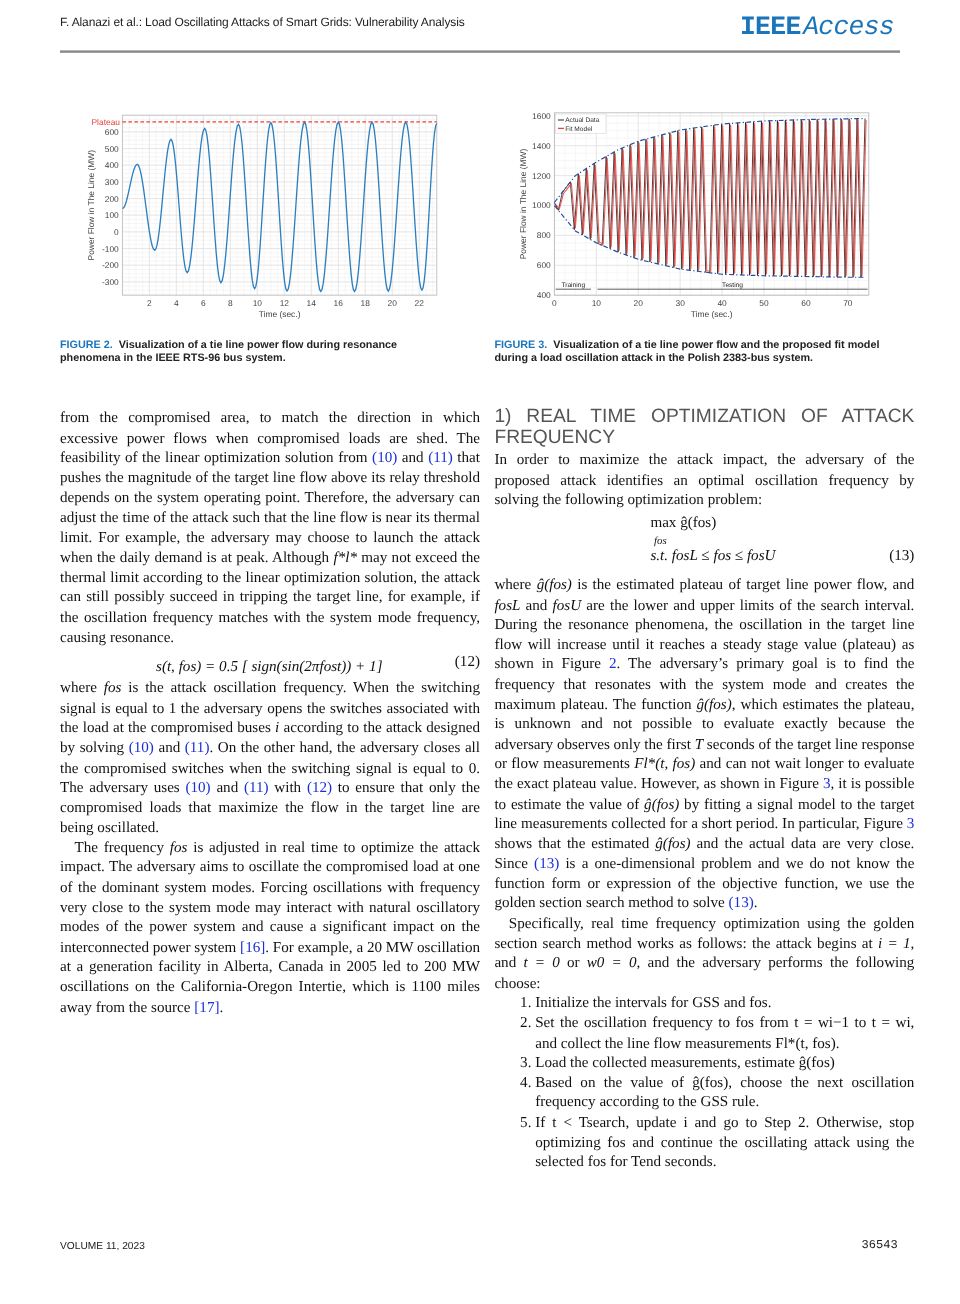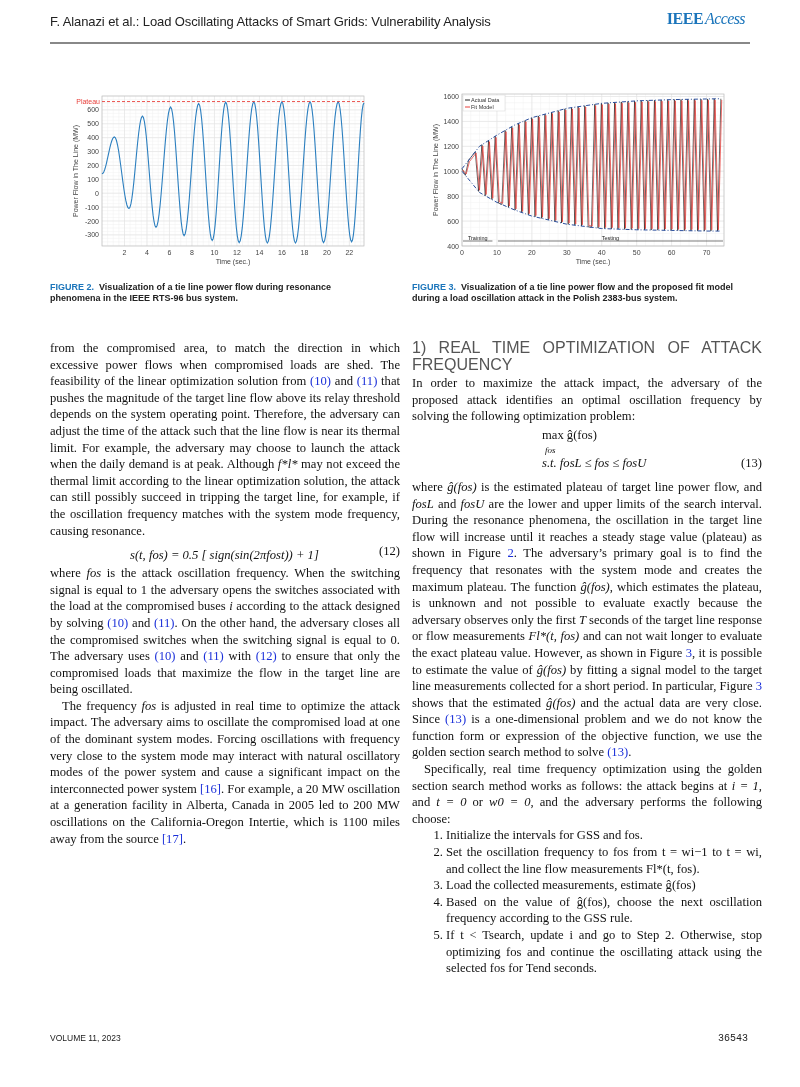--- a/index.html
+++ b/index.html
@@ -1,18 +1,18 @@
 <!DOCTYPE html>
 <html><head>
 <meta charset="utf-8">
 <style>
   html, body { margin: 0; padding: 0; background: #fff; }
   body { width: 800px; height: 1087px; position: relative; overflow: hidden; font-family: "Liberation Serif", serif; color: #111; }
-  .hdr-left { position: absolute; left: 50px; top: 14px; font-family: "Liberation Sans", sans-serif; font-size: 13px; color: #222; letter-spacing: -0.1px; }
-  .logo { position: absolute; right: 55px; top: 10px; font-family: Liberation Serif, serif; font-size: 16px; color: #1b75bb; white-space: nowrap; }
+  .hdr-left { position: absolute; left: 50px; top: 14px; font-family: "Liberation Sans", sans-serif; font-size: 10px; color: #222; letter-spacing: -0.1px; }
+  .logo { position: absolute; right: 55px; top: 10px; font-family: Liberation Mono, monospace; font-size: 22px; color: #1b75bb; white-space: nowrap; }
   .logo .ieee { font-weight: bold; letter-spacing: -0.5px; }
   .logo .acc { font-weight: normal; font-style: italic; letter-spacing: -0.6px; margin-left: 2px; }
   .hdr-rule { position: absolute; left: 50px; right: 50px; top: 42px; height: 2px; background: #888; }
 
   .fig { position: absolute; }
   .fig svg { display: block; }
   .caption { position: absolute; font-family: "Liberation Sans", sans-serif; font-size: 9px; font-weight: bold; line-height: 11px; color: #222; }
   .caption .fl { color: #1b75bb; }
 
   .col { position: absolute; width: 350px; font-size: 12.6px; line-height: 16.6px; text-align: justify; }

